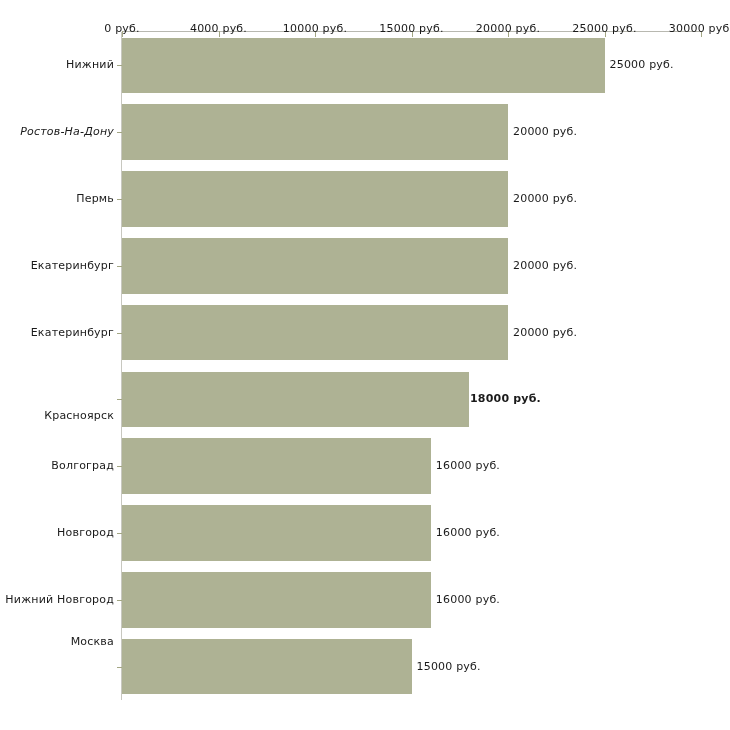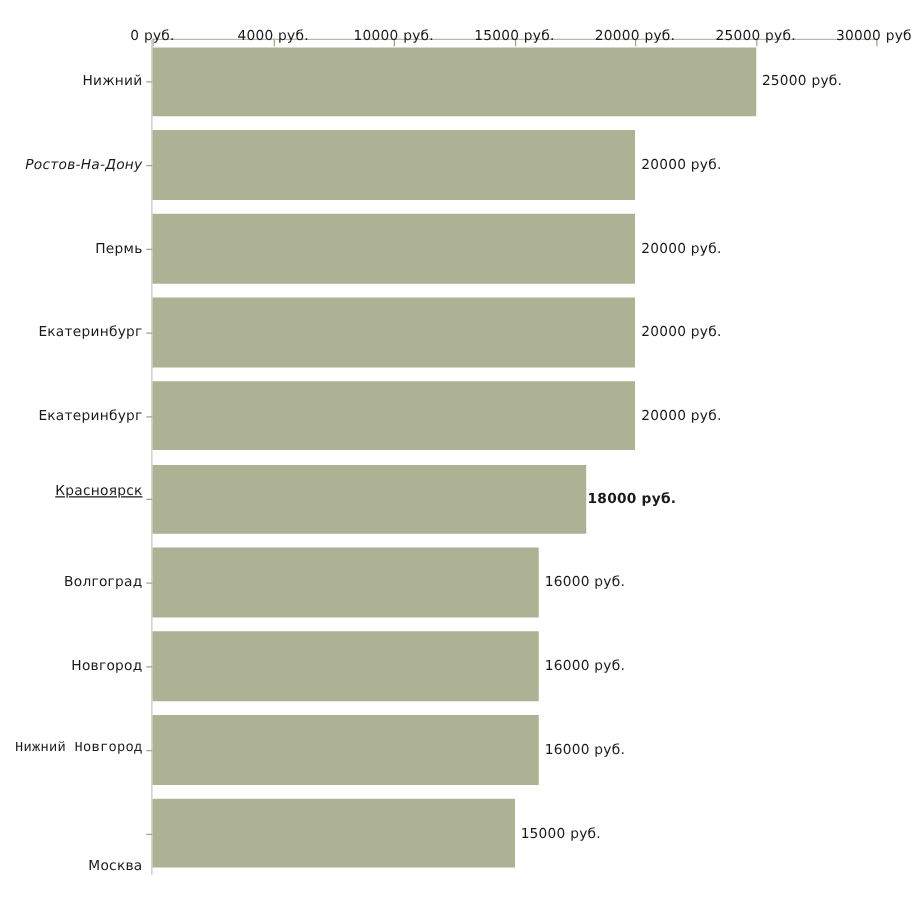--- a/index.html
+++ b/index.html
@@ -122,29 +122,29 @@
       <div class="cat-label" style="top: 59.4px;">Нижний</div>
       <div class="cat-tick" style="top: 132px;"></div>
       <div class="cat-label" style="top: 126.2px; font-style: italic;">Ростов-На-Дону</div>
       <div class="cat-tick" style="top: 199px;"></div>
       <div class="cat-label" style="top: 193px;">Пермь</div>
       <div class="cat-tick" style="top: 266px;"></div>
       <div class="cat-label" style="top: 259.8px;">Екатеринбург</div>
       <div class="cat-tick" style="top: 333px;"></div>
       <div class="cat-label" style="top: 326.6px;">Екатеринбург</div>
       <div class="cat-tick" style="top: 399px;"></div>
-      <div class="cat-label" style="top: 387px; text-decoration: underline;">Красноярск</div>
+      <div class="cat-label" style="top: 410px;">Красноярск</div>
       <div class="cat-tick" style="top: 466px;"></div>
       <div class="cat-label" style="top: 460.2px;">Волгоград</div>
       <div class="cat-tick" style="top: 533px;"></div>
       <div class="cat-label" style="top: 527px;">Новгород</div>
       <div class="cat-tick" style="top: 600px;"></div>
-      <div class="cat-label" style="top: 593.8px; font-family: Liberation Mono, monospace;">Нижний Новгород</div>
+      <div class="cat-label" style="top: 593.8px;">Нижний Новгород</div>
       <div class="cat-tick" style="top: 667px;"></div>
-      <div class="cat-label" style="top: 687px;">Москва</div>
+      <div class="cat-label" style="top: 636px;">Москва</div>
     </div>
 
   <div id="bars-layer">
       <div class="bar" title="Пермь: 25000 руб." style="top: 37.511px; height: 55.778px; width: 482.5px; background: rgb(174, 178, 148);"></div>
       <div class="bar-value" style="left: 609.5px; top: 59.4px;">25000 руб.</div>
       <div class="bar" title="Ростов-На-Дону: 20000 руб." style="top: 104.311px; height: 55.778px; width: 386px; background: rgb(174, 178, 148);"></div>
       <div class="bar-value" style="left: 513px; top: 126.2px;">20000 руб.</div>
       <div class="bar" title="Самара: 20000 руб." style="top: 171.111px; height: 55.778px; width: 386px; background: rgb(174, 178, 148);"></div>
       <div class="bar-value" style="left: 513px; top: 193px;">20000 руб.</div>
       <div class="bar" title="Новосибирск: 20000 руб." style="top: 237.911px; height: 55.778px; width: 386px; background: rgb(174, 178, 148);"></div>

